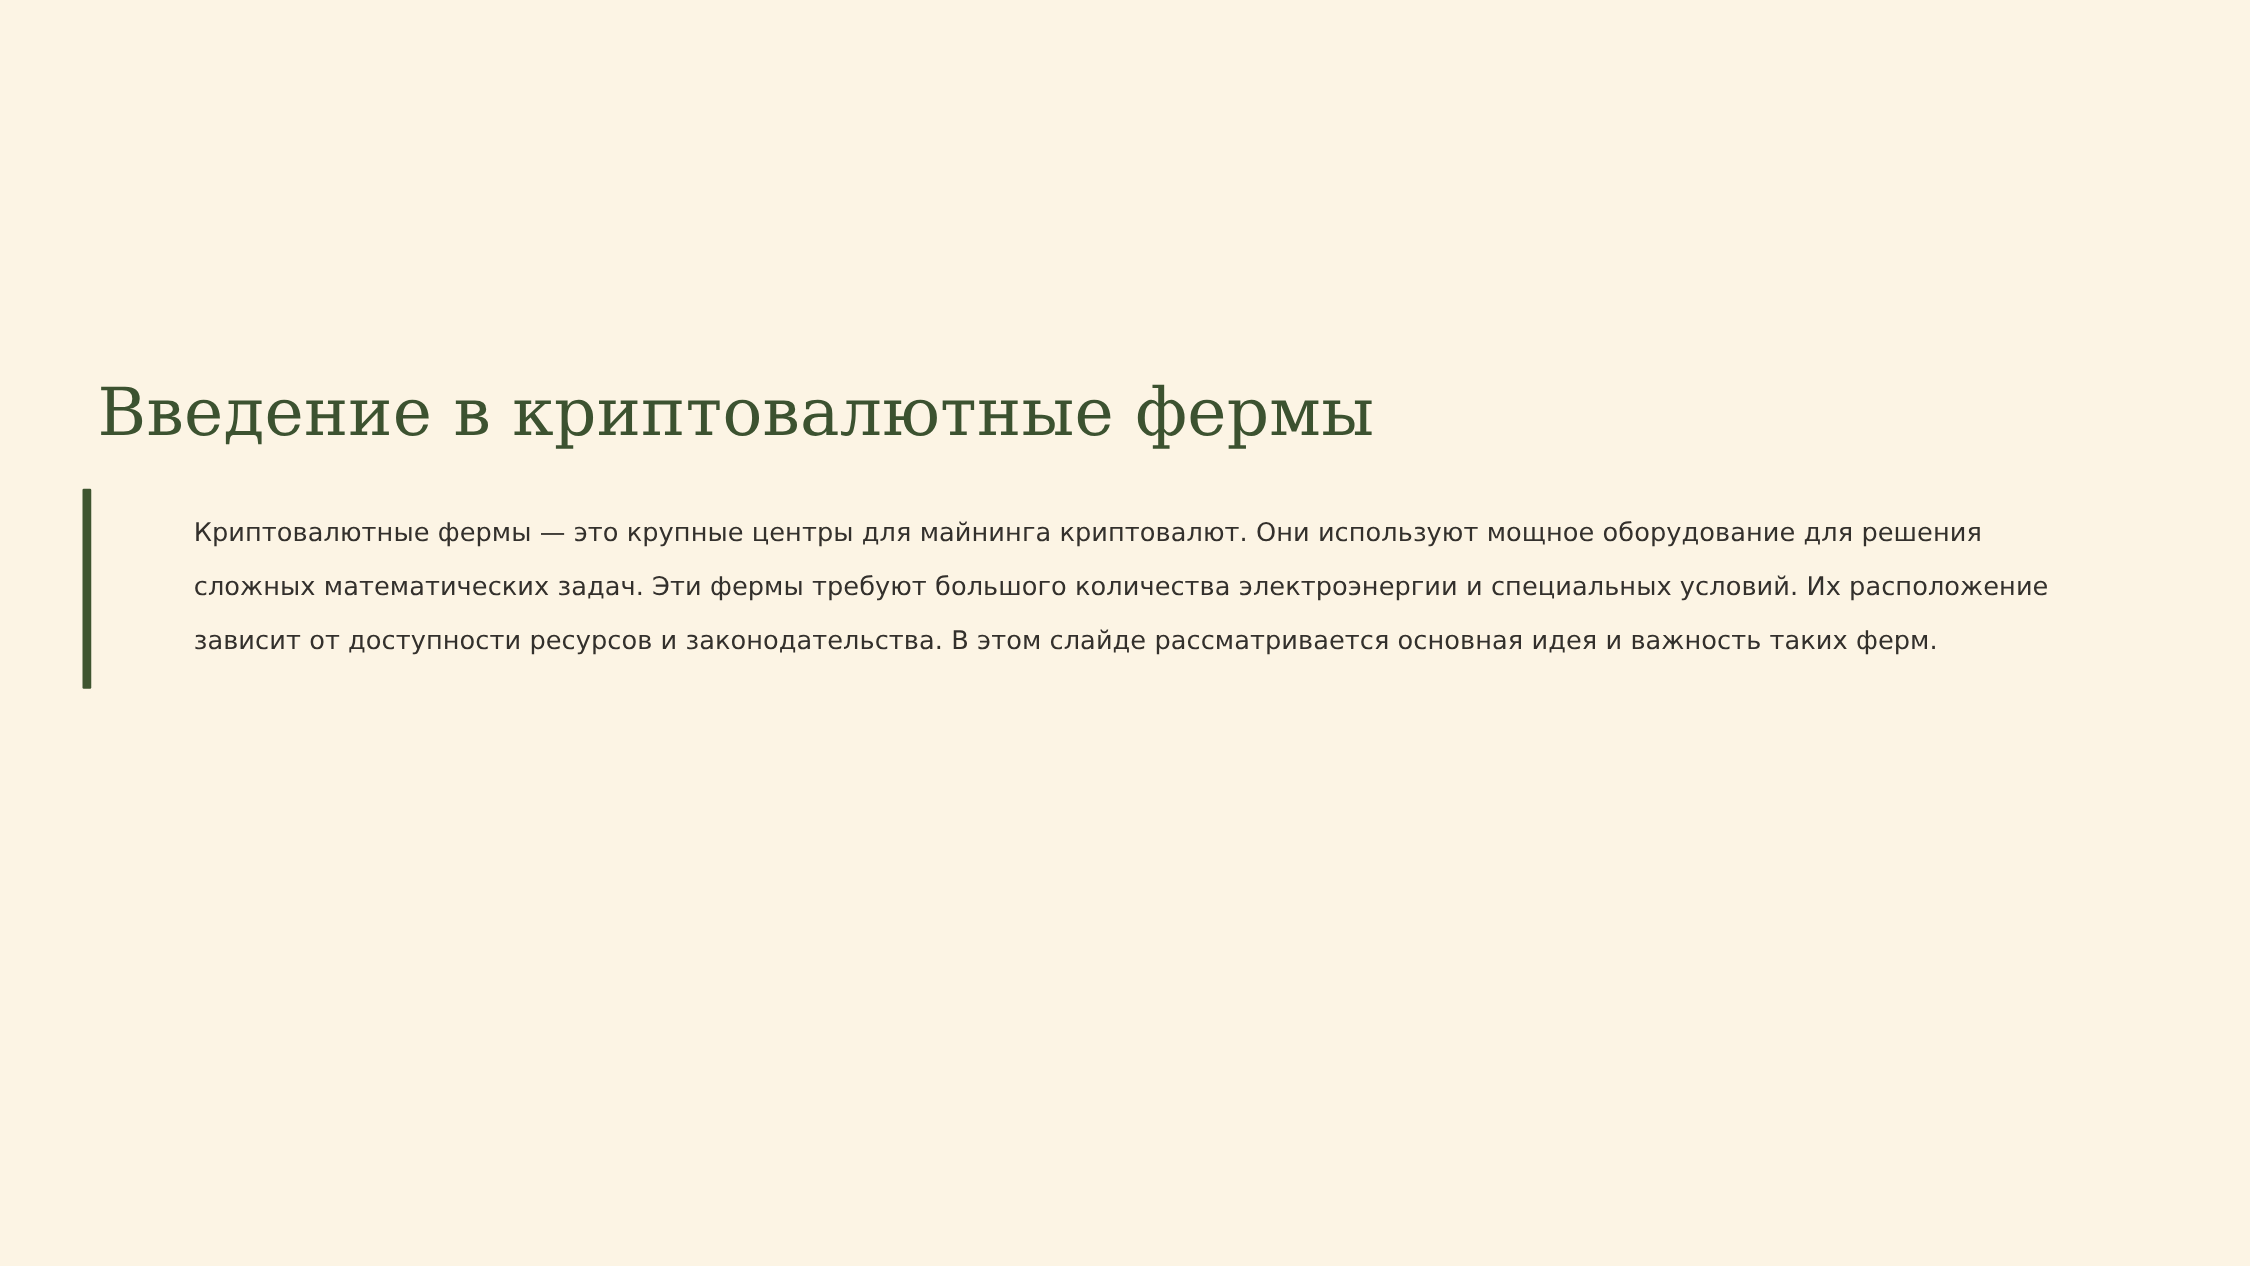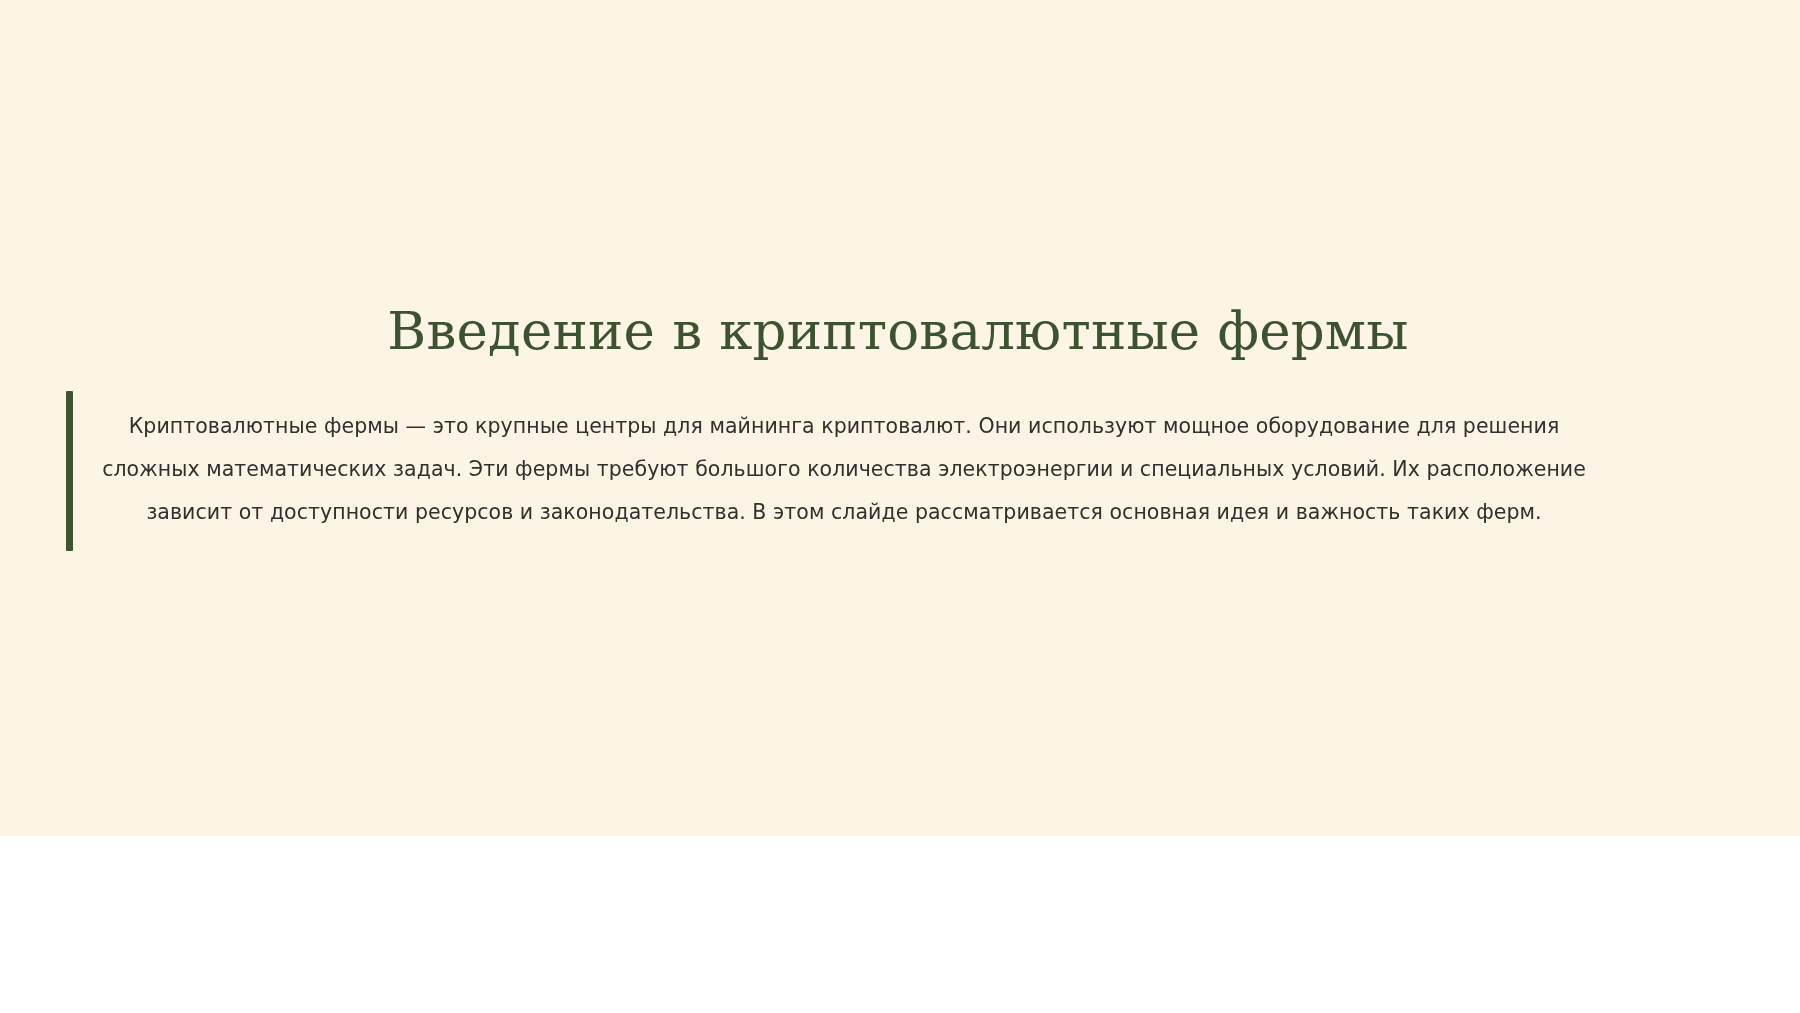--- a/index.html
+++ b/index.html
@@ -8,24 +8,23 @@
   }
   body {
     width: 1800px;
     height: 1013px;
     overflow: hidden;
     font-family: "Liberation Sans", sans-serif;
   }
   .slide {
     position: relative;
     width: 1800px;
-    height: 836px;
+    height: 1013px;
     background: #fcf4e4;
     box-sizing: border-box;
-    text-align: center;
   }
   .slide-content {
     position: absolute;
     left: 78px;
     top: 300px;
     width: 1640px;
   }
   .slide-title {
     font-family: "DejaVu Serif", "Liberation Serif", serif;
     font-size: 53px;
@@ -48,21 +47,21 @@
     background: #3f5530;
     border-radius: 1px;
     margin-top: 6px;
     margin-bottom: 4px;
   }
   .body-text {
     font-family: "DejaVu Sans", "Liberation Sans", sans-serif;
     font-size: 20.5px;
     line-height: 43px;
     color: #33302c;
-    padding-left: 26px;
+    padding-left: 82px;
     max-width: 1490px;
     font-weight: 400;
     letter-spacing: 0.05px;
   }
 </style>
 </head>
 <body>
 
 <div class="slide">
 

